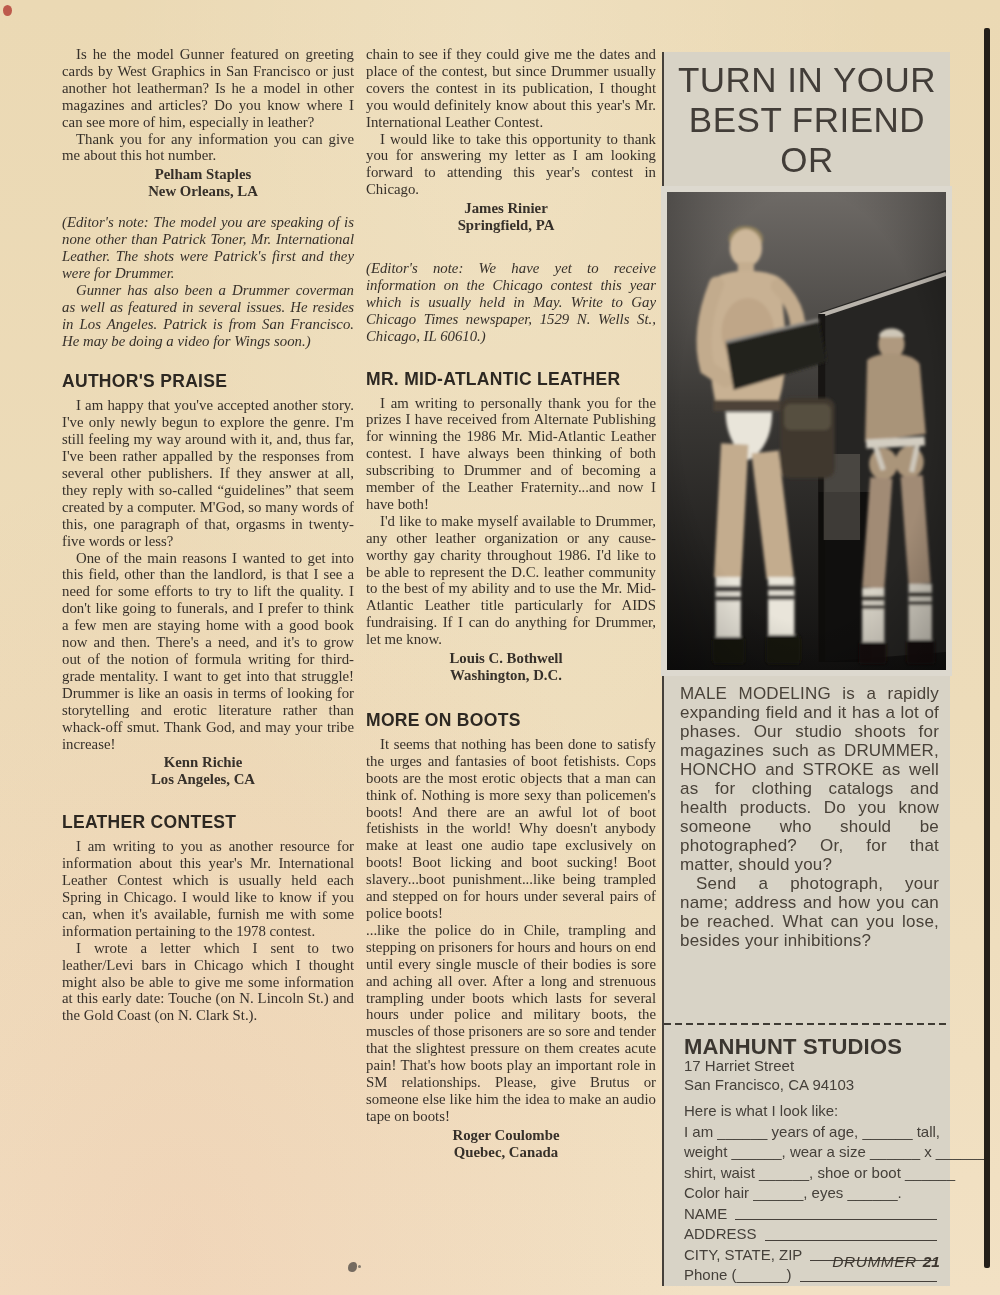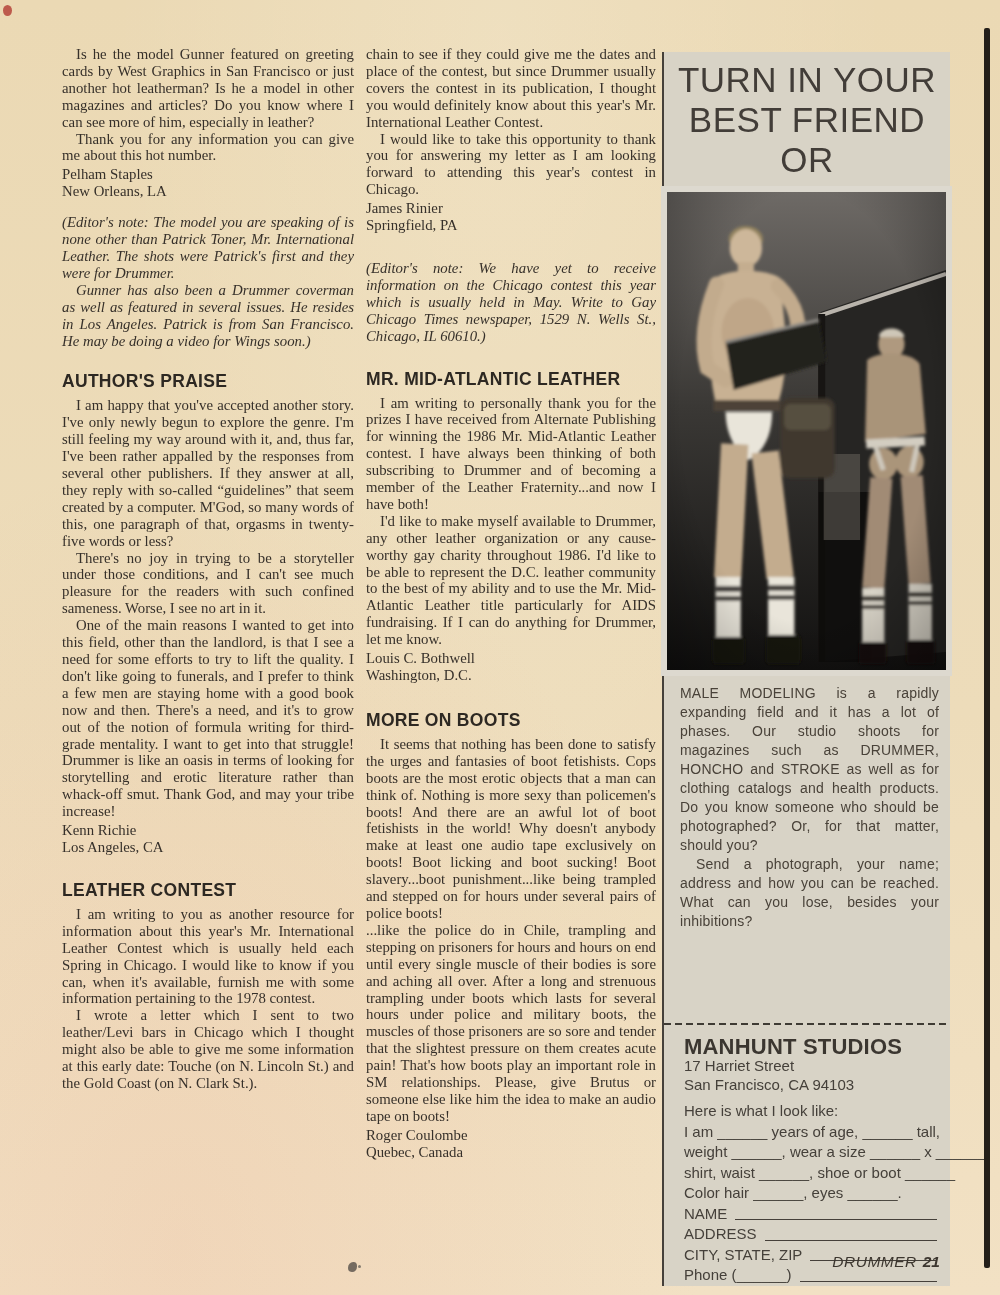--- a/index.html
+++ b/index.html
@@ -11,21 +11,21 @@
       linear-gradient(180deg,#ebd9b4 0%,#eddcba 55%,#f2e1c4 100%);
     font-family:"Liberation Serif", serif;color:#36302a;
   }
   
   .col{position:absolute;top:46px;font-size:14.8px;line-height:16.9px;text-align:justify;}
   .col-left{left:62px;width:292px;}
   .col-mid{left:366px;width:290px;}
   .col p{margin:0;}
   .col p.ind{text-indent:14px;}
   .col p.note{font-style:italic;}
-  .sig{text-align:left;padding-right:10px;margin:2px 0 14px 0;}
+  .sig{text-align:center;padding-right:10px;margin:2px 0 14px 0;font-weight:bold;}
   .sig.gap-lg{margin-bottom:26px;}
   .sig div{line-height:16.9px;}
   h3.sec{
     font-family:"Liberation Sans", sans-serif;font-size:17.5px;font-weight:bold;
     letter-spacing:.3px;color:#2d2822;margin:24px 0 6px 0;text-align:left;line-height:20px;
   }
   h3.sec.first{margin-top:22px;}
   
   .panel{
     position:absolute;left:662px;top:52px;width:288px;height:1234px;
@@ -36,21 +36,21 @@
     margin:8px 2px 0 2px;text-align:center;font-size:35px;line-height:40px;
     letter-spacing:.5px;color:#423d38;font-weight:400;
   }
   .photo{
     position:absolute;left:-3px;top:134px;width:291px;height:490px;
     background:#ddd9cf;box-sizing:border-box;padding:6px;
   }
   .photo svg{display:block;width:100%;height:100%;}
   .adbody{
     position:absolute;left:16px;right:11px;top:632px;
-    font-size:14px;line-height:19px;text-align:justify;letter-spacing:.2px;color:#494239;
+    font-size:17px;line-height:19px;text-align:justify;letter-spacing:.2px;color:#494239;
   }
   .adbody p{margin:0;}
   .adbody p.ind{text-indent:16px;}
   .dash{
     position:absolute;left:0;right:2px;top:971px;height:2px;
     background:repeating-linear-gradient(90deg,#3e3a33 0 7px,transparent 7px 11px);
   }
   .adform{position:absolute;left:20px;right:13px;top:984px;font-size:15px;line-height:20.5px;color:#45403a;}
   .adform .studio{font-weight:bold;font-size:22px;line-height:21px;letter-spacing:.2px;color:#3b3630;}
   .adform .addr{line-height:18.5px;}
@@ -80,21 +80,20 @@
     <p class="ind">Is he the model Gunner featured on greeting cards by West Graphics in San Francisco or just another hot leatherman? Is he a model in other magazines and articles? Do you know where I can see more of him, especially in leather?</p>
     <p class="ind">Thank you for any information you can give me about this hot number.</p>
     <div class="sig">
       <div>Pelham Staples</div>
       <div>New Orleans, LA</div>
     </div>
     <p class="note">(Editor's note: The model you are speaking of is none other than Patrick Toner, Mr. International Leather. The shots were Patrick's first and they were for Drummer.</p>
     <p class="note ind">Gunner has also been a Drummer coverman as well as featured in several issues. He resides in Los Angeles. Patrick is from San Francisco. He may be doing a video for Wings soon.)</p>
     <h3 class="sec first">AUTHOR'S PRAISE</h3>
     <p class="ind">I am happy that you've accepted another story. I've only newly begun to explore the genre. I'm still feeling my way around with it, and, thus far, I've been rather appalled by the responses from several other publishers. If they answer at all, they reply with so-called “guidelines” that seem created by a computer. M'God, so many words of this, one paragraph of that, orgasms in twenty-five words or less?</p>
-    <p class="ind">There's no joy in trying to be a storyteller under those conditions, and I can't see much pleasure for the readers with such confined sameness. Worse, I see no art in it.</p>
     <p class="ind">One of the main reasons I wanted to get into this field, other than the landlord, is that I see a need for some efforts to try to lift the quality. I don't like going to funerals, and I prefer to think a few men are staying home with a good book now and then. There's a need, and it's to grow out of the notion of formula writing for third-grade mentality. I want to get into that struggle! Drummer is like an oasis in terms of looking for storytelling and erotic literature rather than whack-off smut. Thank God, and may your tribe increase!</p>
     <div class="sig">
       <div>Kenn Richie</div>
       <div>Los Angeles, CA</div>
     </div>
     <h3 class="sec">LEATHER CONTEST</h3>
     <p class="ind">I am writing to you as another resource for information about this year's Mr. International Leather Contest which is usually held each Spring in Chicago. I would like to know if you can, when it's available, furnish me with some information pertaining to the 1978 contest.</p>
     <p class="ind">I wrote a letter which I sent to two leather/Levi bars in Chicago which I thought might also be able to give me some information at this early date: Touche (on N. Lincoln St.) and the Gold Coast (on N. Clark St.).</p>
   </div>
 

